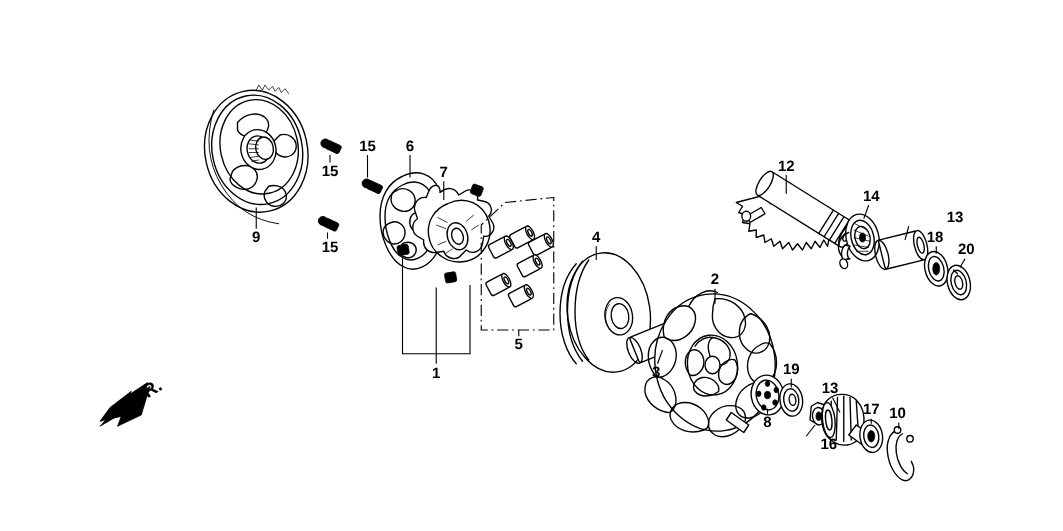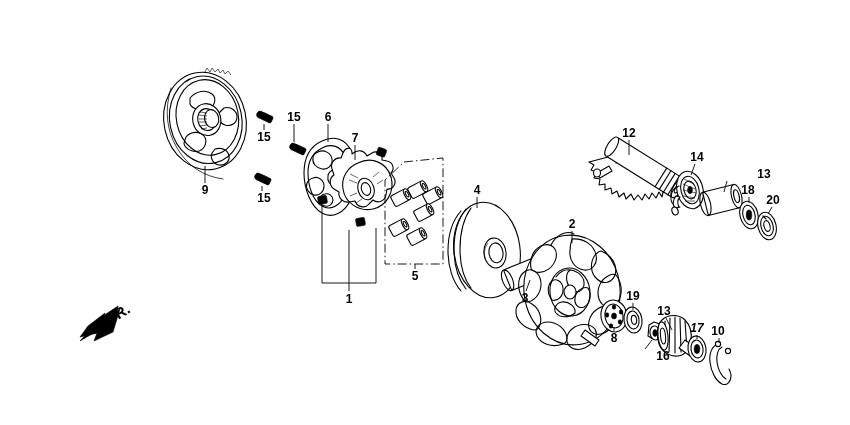--- a/index.html
+++ b/index.html
@@ -397,21 +397,21 @@
   <div class="lbl" style="left:355px; top:138px;">7</div>
   <div class="lbl" style="left:349px; top:299px;">1</div>
   <div class="lbl" style="left:415px; top:276px;">5</div>
   <div class="lbl" style="left:477px; top:190px;">4</div>
   <div class="lbl" style="left:525px; top:298px;">3</div>
   <div class="lbl" style="left:572px; top:224px;">2</div>
   <div class="lbl" style="left:614px; top:338px;">8</div>
   <div class="lbl" style="left:633px; top:296px;">19</div>
   <div class="lbl" style="left:663px; top:356px;">16</div>
   <div class="lbl" style="left:664px; top:311px;">13</div>
-  <div class="lbl" style="left:697px; top:328px;font-style:italic;">17</div>
+  <div class="lbl" style="left:697px; top:328px;">17</div>
   <div class="lbl" style="left:718px; top:331px;text-align:right;">10</div>
   <div class="lbl" style="left:629px; top:133px;text-align:center;">12</div>
   <div class="lbl" style="left:697px; top:157px;">14</div>
   <div class="lbl" style="left:764px; top:174px;">13</div>
   <div class="lbl" style="left:748px; top:190px;">18</div>
   <div class="lbl" style="left:773px; top:200px;">20</div>
 
   <div id="frmark" style="left:106px; top:305px;">FR.</div>
 
 

